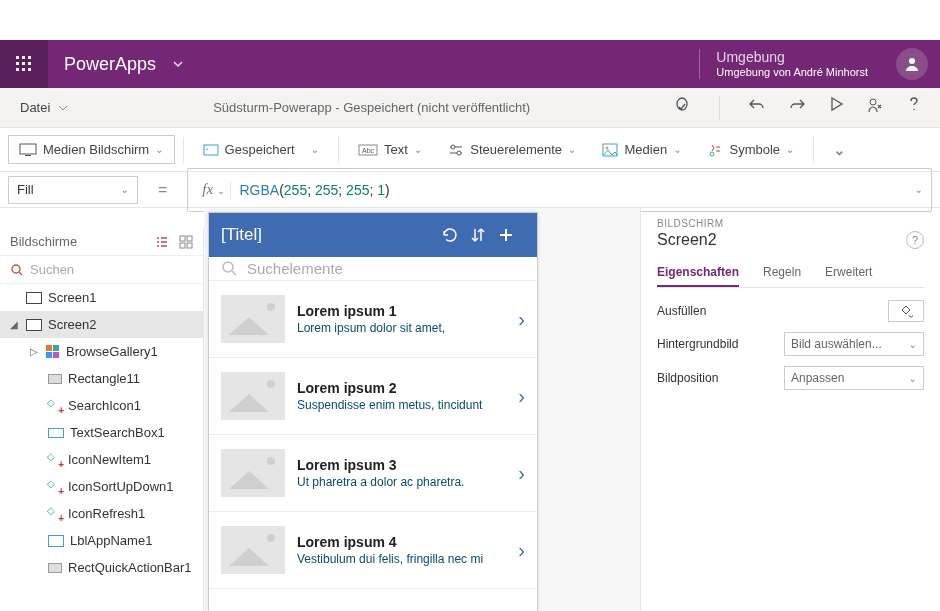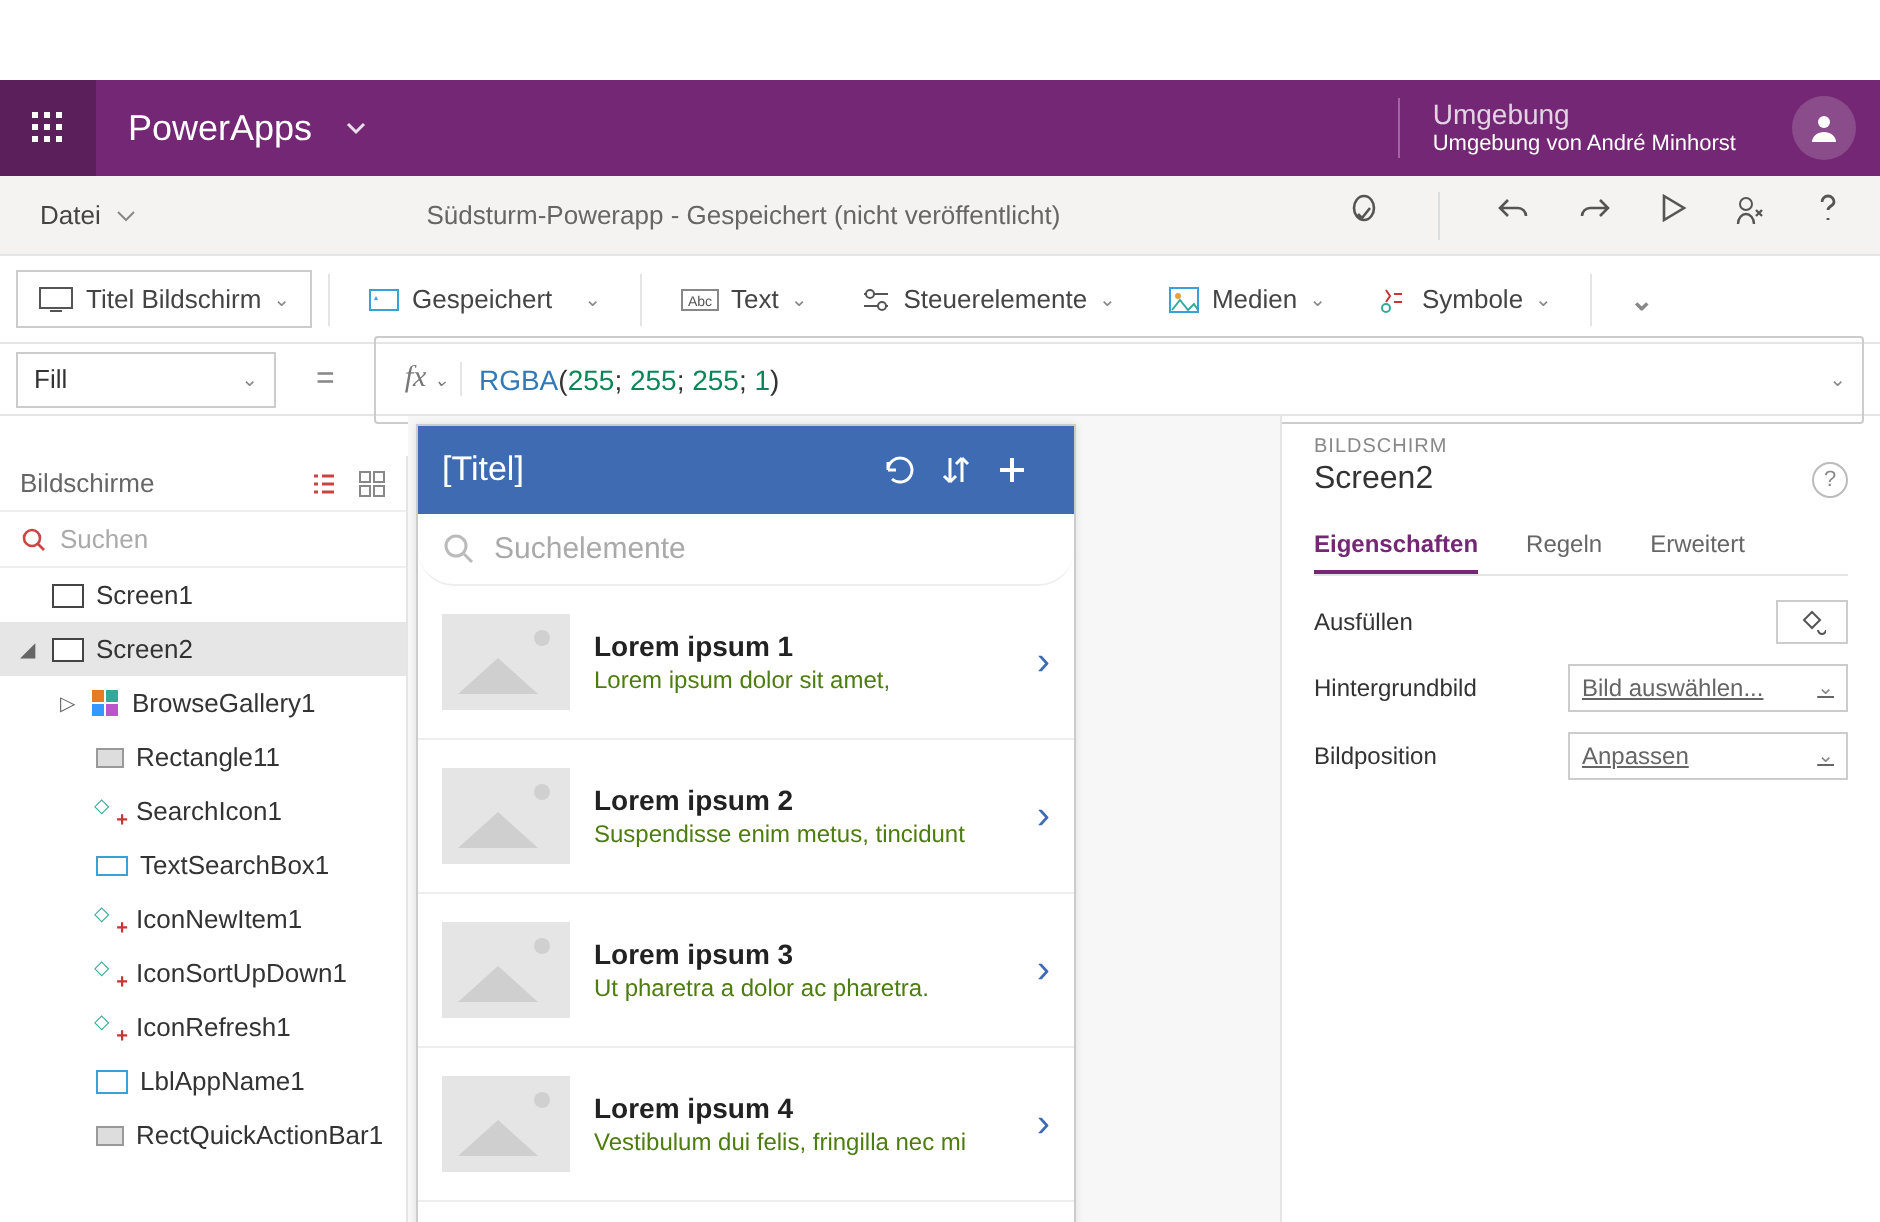--- a/index.html
+++ b/index.html
@@ -64,40 +64,40 @@
   .ticon.txtbox { width: 16px; height: 10px; border: 1px solid #3aa0d8; }
   .ticon.rect { width: 14px; height: 10px; border: 1px solid #999; background: #ddd; }
   .ticon.lbl { width: 16px; height: 12px; border: 1px solid #3aa0d8; }
   
   
   .canvas { flex: 1; background: #f7f7f7; position: relative; padding: 4px; }
   .screen { width: 330px; height: 100%; background: #fff; border: 1px solid #ccc; display: flex; flex-direction: column; box-shadow: 0 0 4px rgba(0,0,0,.1); }
   .screen-hdr { height: 44px; background: #3f6bb3; color: #fff; display: flex; align-items: center; padding: 0 12px; font-size: 17px; }
   .screen-hdr .spacer { flex: 1; }
   .screen-hdr .hicon { width: 28px; text-align: center; font-size: 18px; }
-  .screen-search { height: 36px; display: flex; align-items: center; gap: 8px; padding: 0 12px; color: #aaa; border-bottom: 1px solid #eee; font-size: 15px; border-radius: 20px; }
+  .screen-search { height: 24px; display: flex; align-items: center; gap: 8px; padding: 0 12px; color: #aaa; border-bottom: 1px solid #eee; font-size: 15px; }
   .gitem { display: flex; align-items: center; gap: 12px; padding: 14px 12px; border-bottom: 1px solid #eee; }
   .gimg { width: 64px; height: 48px; background: #e5e5e5; position: relative; }
   .gimg::before { content: ""; position: absolute; left: 8px; bottom: 8px; border-left: 20px solid transparent; border-right: 20px solid transparent; border-bottom: 18px solid #cfcfcf; }
   .gimg::after { content: ""; position: absolute; right: 10px; top: 8px; width: 8px; height: 8px; background: #d0d0d0; border-radius: 50%; }
   .gtxt { flex: 1; }
   .gtitle { font-weight: 600; font-size: 14px; color: #222; }
-  .gsub { font-size: 12px; color: #4d7c0f; margin-top: 2px; }
+  .gsub { font-size: 12px; color: #0c4a6e; margin-top: 2px; }
   .garrow { color: #3f6bb3; font-size: 20px; }
   
   
   .props { width: 300px; border-left: 1px solid #e5e5e5; padding: 10px 16px; }
   .props-label { font-size: 10px; letter-spacing: .5px; color: #888; text-transform: uppercase; }
   .props-title { font-size: 16px; color: #333; margin: 2px 0 10px; display: flex; justify-content: space-between; align-items: center; }
   .props-help { width: 18px; height: 18px; border: 1px solid #bbb; border-radius: 50%; display: flex; align-items: center; justify-content: center; font-size: 11px; color: #888; }
   .tabs { display: flex; gap: 24px; border-bottom: 1px solid #e5e5e5; font-size: 12px; margin-bottom: 12px; }
   .tab { padding: 6px 0; color: #666; cursor: pointer; }
   .tab.active { color: #742774; border-bottom: 2px solid #742774; font-weight: 600; }
   .prow { display: flex; align-items: center; justify-content: space-between; margin: 10px 0; font-size: 12px; }
-  .prow .pval { width: 140px; height: 24px; border: 1px solid #ccc; display: flex; align-items: center; padding: 0 6px; font-size: 12px; justify-content: space-between; color: #666; text-decoration: underline; }
+  .prow .pval { width: 140px; height: 24px; border: 1px solid #ccc; display: flex; align-items: center; padding: 0 6px; font-size: 12px; justify-content: space-between; color: #666; }
   .swatch { width: 36px; height: 22px; border: 1px solid #ccc; display: flex; align-items: center; justify-content: center; }
   
   svg { display: block; }
 </style>
 </head>
 <body>
 
 <div class="titlebar">
   <div class="waffle">
     <svg width="16" height="16" viewBox="0 0 16 16">
@@ -176,21 +176,21 @@
       </span>
   </div>
 </div>
 
 <div class="ribbon">
   <div class="rib-btn boxed">
     <svg width="18" height="14" viewBox="0 0 18 14">
         <rect x="1" y="1" width="16" height="10" stroke="#555" fill="none"></rect>
         <rect x="6" y="12" width="6" height="1" fill="#555"></rect>
       </svg>
-    <span>Titel Bildschirm</span>
+    <span>Medien Bildschirm</span>
     <span class="chev">⌄</span>
   </div>
   <div class="rib-sep"></div>
   <div class="rib-btn">
     <svg width="16" height="14" viewBox="0 0 16 14">
         <rect x="1" y="2" width="14" height="10" stroke="#3aa0d8" fill="none"></rect>
         <path d="M4 5l-1 2h2z" fill="#3aa0d8"></path>
       </svg>
     <span>Gespeichert</span>
     <span class="chev" style="margin-left:10px;">⌄</span>

